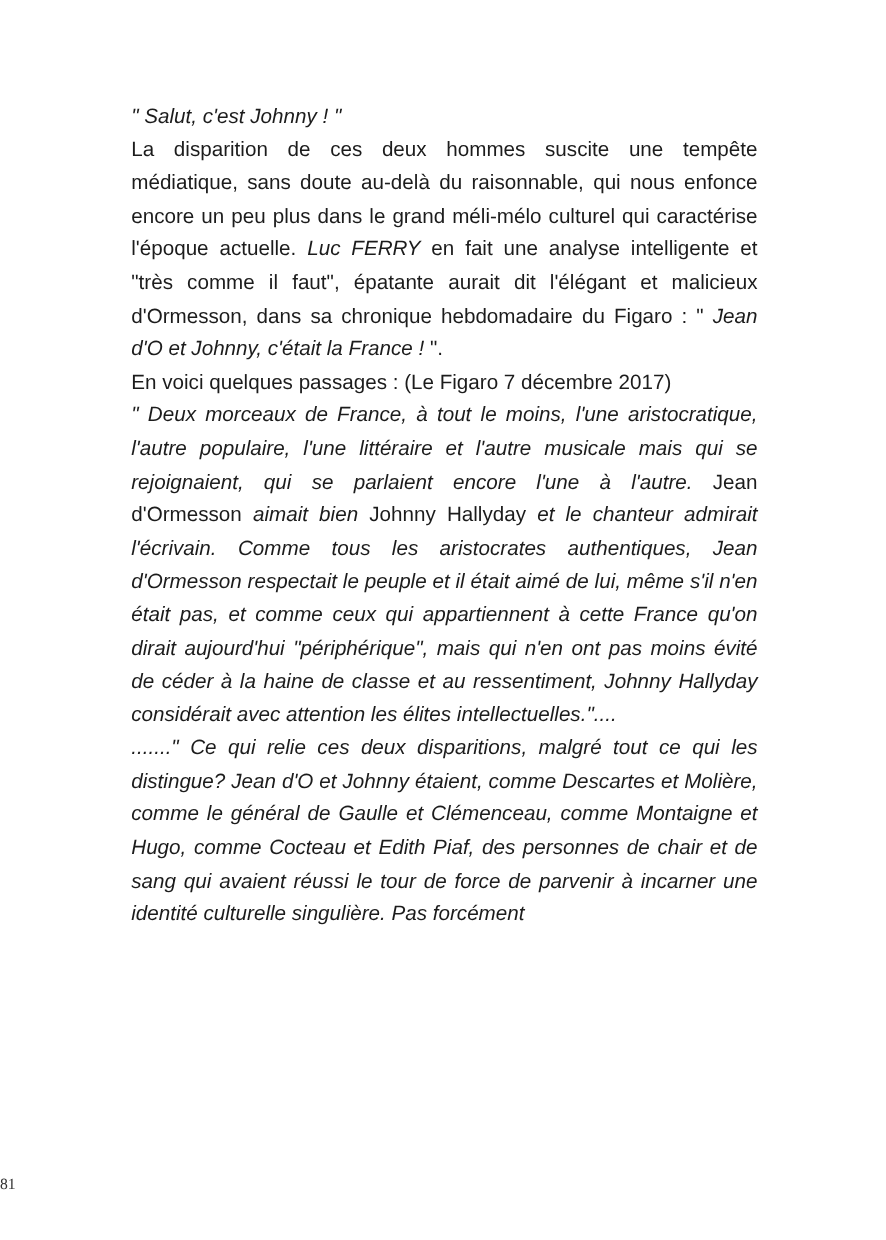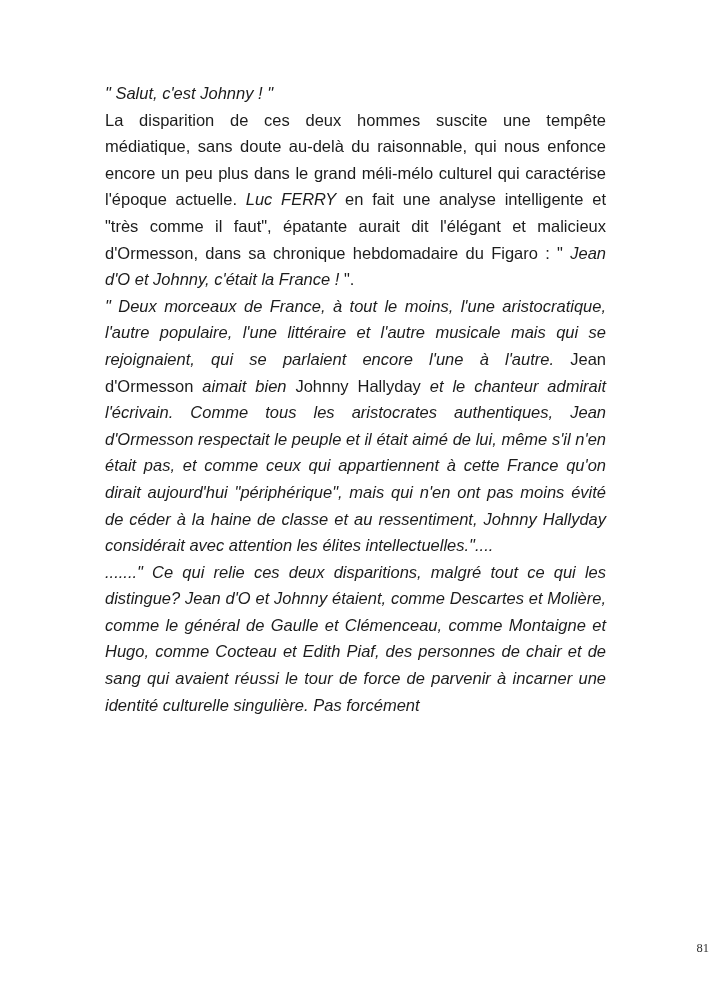--- a/index.html
+++ b/index.html
@@ -34,34 +34,35 @@
     margin: 0;
     padding: 0;
   }
   .it { font-style: italic; }
   .bd { font-weight: normal; }
   .footer {
     position: absolute;
     left: 0;
     right: 0;
     top: 938px;
-    text-align: right;
+    text-align: left;
   }
   .page-number {
     font-family: "Liberation Serif", serif;
     font-size: 12.5px;
     color: #333333;
   }
 </style>
 </head>
 <body>
 
 <div class="page">
   <div class="text-block" id="paragraphs">
       <p class="para"><span class="it">" Salut, c'est Johnny ! "</span></p>
       <p class="para"><span>La disparition de ces deux hommes suscite une tempête médiatique, sans doute au-delà du raisonnable, qui nous enfonce encore un peu plus dans le grand méli-mélo culturel qui caractérise l'époque actuelle. </span><span class="it">Luc FERRY</span><span> en fait une analyse intelligente et "très comme il faut", épatante aurait dit l'élégant et malicieux d'Ormesson, dans sa chronique hebdomadaire du </span><span class="bd">Figaro</span><span> : " </span><span class="it">Jean d'O et Johnny, c'était la France !</span><span> ".</span></p>
+      <p class="para"><span>En voici quelques passages : (Le Figaro 7 décembre 2017)</span></p>
       <p class="para"><span class="it">" Deux morceaux de France, à tout le moins, l'une aristocratique, l'autre populaire, l'une littéraire et l'autre musicale mais qui se rejoignaient, qui se parlaient encore l'une à l'autre. </span><span class="bd">Jean d'Ormesson</span><span class="it"> aimait bien </span><span class="bd">Johnny Hallyday</span><span class="it"> et le chanteur admirait l'écrivain. Comme tous les aristocrates authentiques, Jean d'Ormesson respectait le peuple et il était aimé de lui, même s'il n'en était pas, et comme ceux qui appartiennent à cette France qu'on dirait aujourd'hui "périphérique", mais qui n'en ont pas moins évité de céder à la haine de classe et au ressentiment, Johnny Hallyday considérait avec attention les élites intellectuelles."....</span></p>
       <p class="para"><span class="it">......." Ce qui relie ces deux disparitions, malgré tout ce qui les distingue? Jean d'O et Johnny étaient, comme Descartes et Molière, comme le général de Gaulle et Clémenceau, comme Montaigne et Hugo, comme Cocteau et Edith Piaf, des personnes de chair et de sang qui avaient réussi le tour de force de parvenir à incarner une identité culturelle singulière. Pas forcément</span></p>
     </div>
   <div class="footer">
     <span class="page-number">81</span>
   </div>
 </div>
 
 </body></html>

